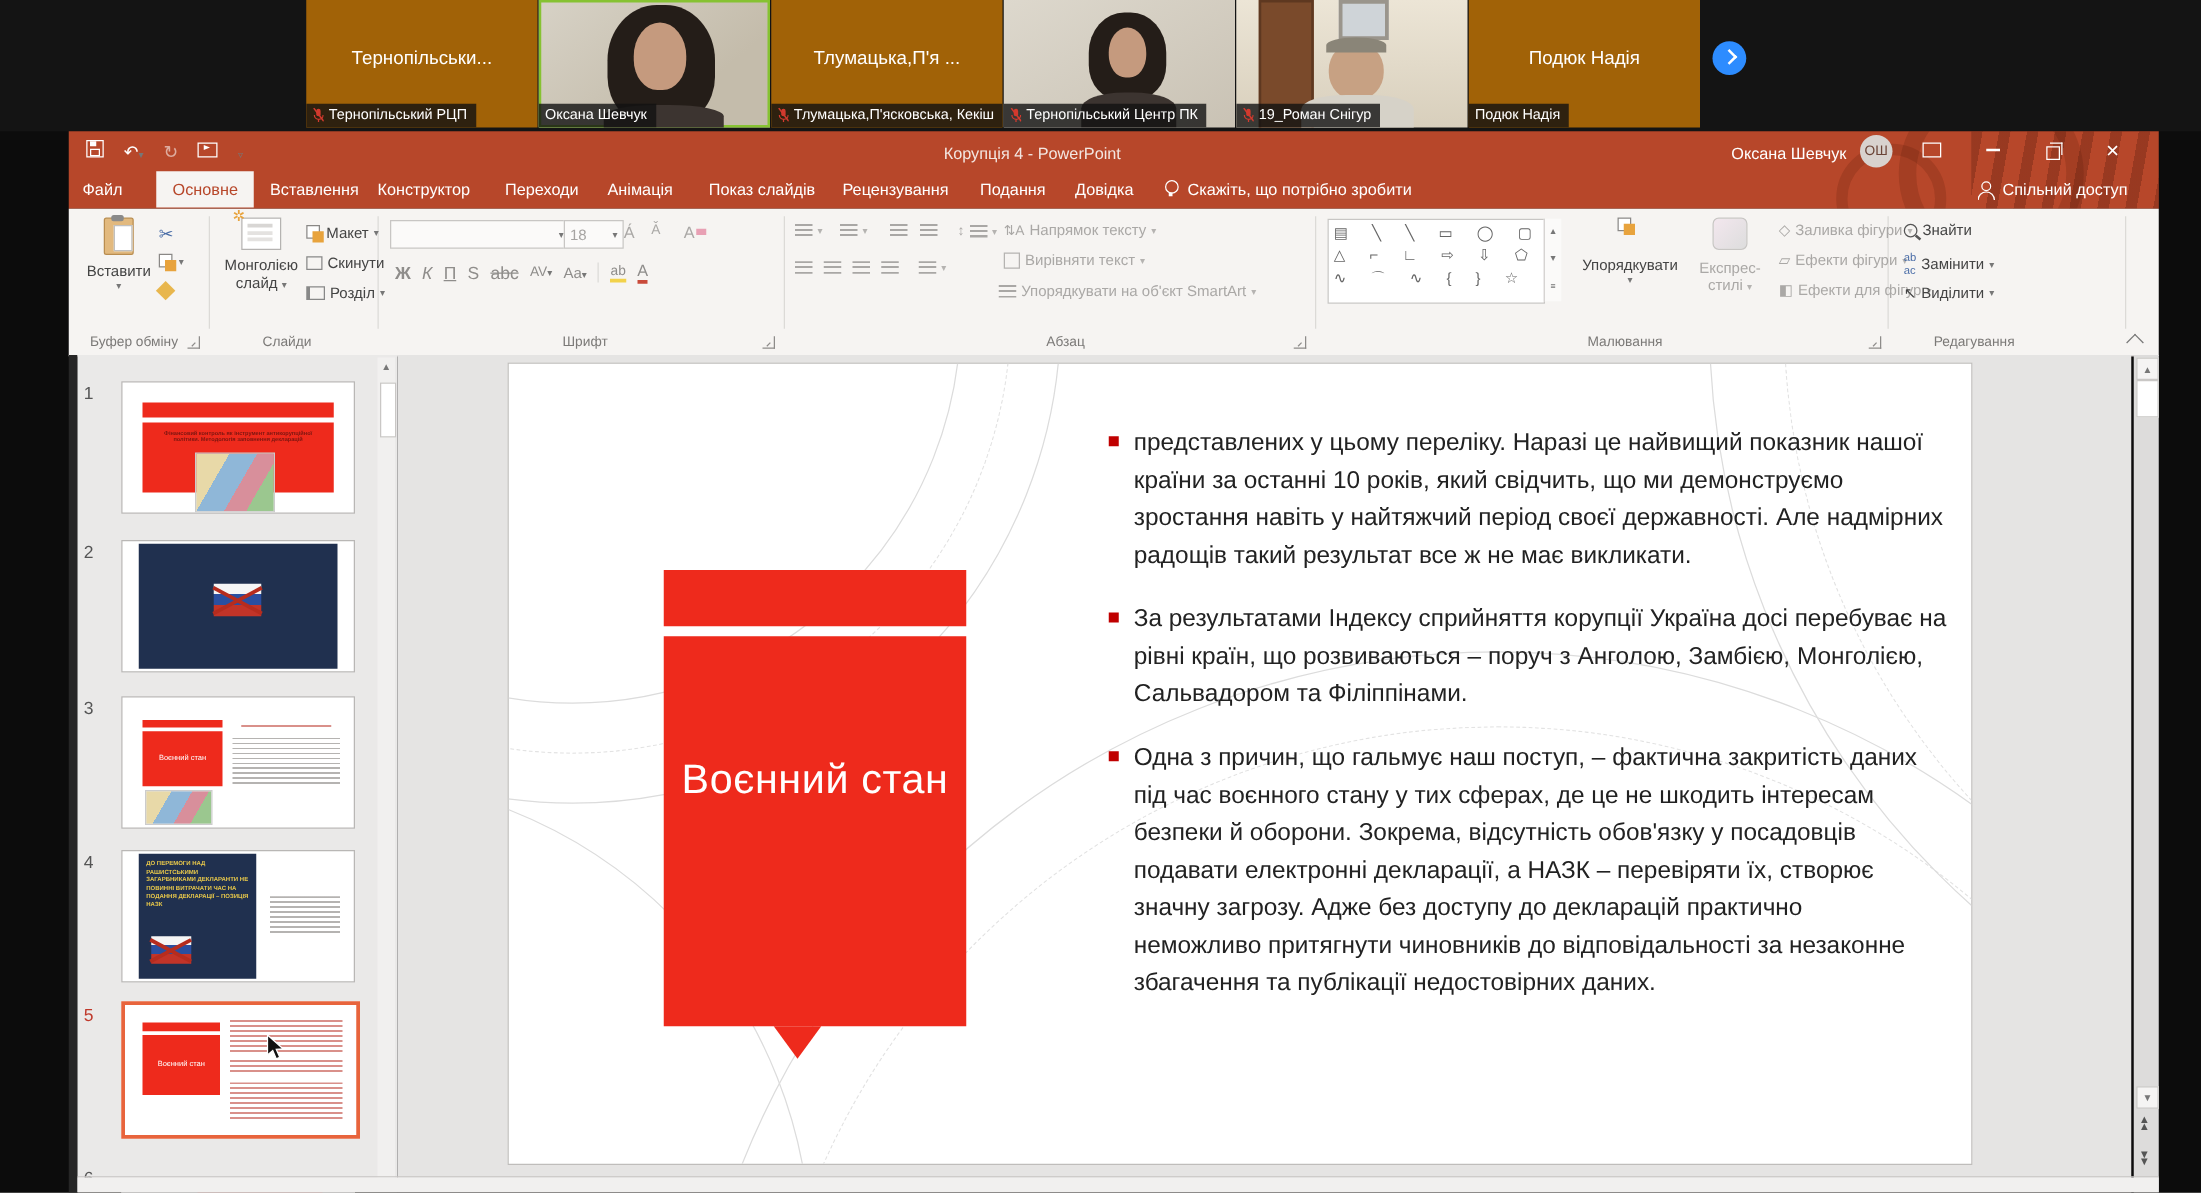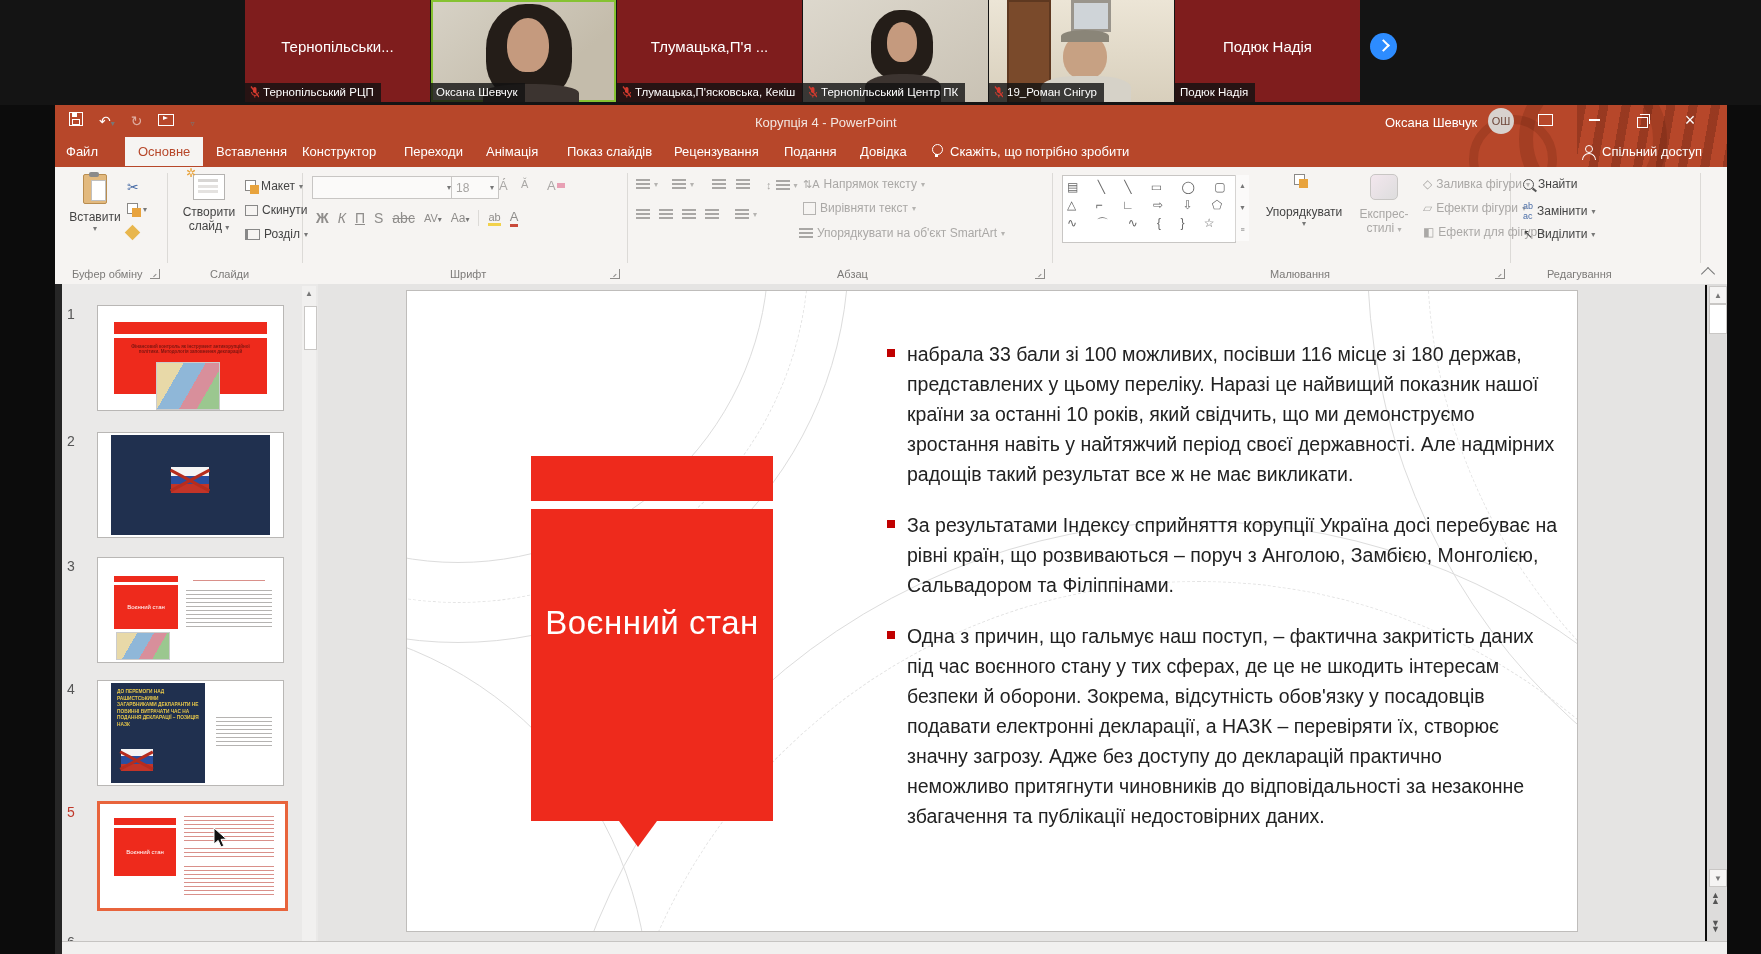--- a/index.html
+++ b/index.html
@@ -1,21 +1,21 @@
 <!DOCTYPE html>
 <html><head>
 <meta charset="utf-8">
 <style>
   html,body{margin:0;padding:0;background:#0c0c0c;}
   body{width:1761px;height:954px;position:relative;overflow:hidden;
        font-family:"Liberation Sans",sans-serif;-webkit-font-smoothing:antialiased;}
   .abs{position:absolute;}
   
   .zstrip{left:0;top:0;width:1761px;height:105px;background:#141414;}
-  .tile{top:0;width:185px;height:102px;background:#7f1d1d;overflow:hidden;}
+  .tile{top:0;width:185px;height:102px;background:#a16207;overflow:hidden;}
   .tile-center{position:absolute;left:0;right:0;top:38px;text-align:center;color:#fff;font-size:15px;}
   .plabel{position:absolute;left:0;bottom:0;max-width:100%;background:rgba(18,18,18,.8);color:#fff;
           font-size:11.5px;padding:3px 7px 4px 5px;white-space:nowrap;overflow:hidden;display:flex;align-items:center;gap:4px;}
   .vid2{background:linear-gradient(140deg,#d7d2c6,#c4bcab 70%);}
   .vid4{background:linear-gradient(150deg,#ddd8cd,#c9c2b4);}
   .vid5{background:linear-gradient(#ece5d6,#d8cfbc);}
   .hair{background:#241d18;border-radius:46% 46% 40% 40%;}
   .face{background:#c59a7e;border-radius:50% 50% 45% 45%;}
   .shoulders{background:#3c3430;border-radius:45% 45% 0 0;}
   .active-speaker{outline:2px solid #86c232;outline-offset:-2px;}
@@ -270,21 +270,21 @@
       <span class="car">▾</span>
     </div>
   <div class="rbtn" style="left:72px;top:60px">
       <span style="width:11px;height:11px;background:#e8b64d;display:inline-block;transform:rotate(45deg)"></span>
     </div>
   <div class="glabel" style="left:17px">Буфер обміну</div>
   <div class="launch" style="left:95px"></div>
 
   <div class="bigbtn" style="left:122px;top:7px;width:64px">
     <div class="slidenew"></div>
-    <div style="margin-top:5px">Створити</div>
+    <div style="margin-top:5px">Монголією</div>
     <div><span class="inl">слайд</span> <span class="car">▾</span></div>
   </div>
   <div class="rbtn" style="left:190px;top:12px">
       <span class="arr2" style="width:12px;height:12px"></span>
       <span>Макет</span>
       <span class="car">▾</span>
     </div>
   <div class="rbtn" style="left:190px;top:36px">
       <span style="width:11px;height:9px;border:1px solid #888;display:inline-block"></span>
       <span>Скинути</span>
@@ -508,21 +508,20 @@
     <div class="arc" style="left:-520px;top:330px;width:760px;height:760px"></div>
 
     <div class="titlebar-shape"></div>
     <div class="titlebox-shape">
       <div class="stitle">Воєнний стан</div>
     </div>
     <div class="tail"></div>
 
     <div class="body-text">
       <div class="para">
-        <span>набрала 33 бали зі 100 можливих, посівши 116 місце зі 180 держав,</span>
         <span>представлених у цьому переліку. Наразі це найвищий показник нашої</span>
         <span>країни за останні 10 років, який свідчить, що ми демонструємо</span>
         <span>зростання навіть у найтяжчий період своєї державності. Але надмірних</span>
         <span>радощів такий результат все ж не має викликати.</span>
       </div>
       <div class="para">
         <span>За результатами Індексу сприйняття корупції Україна досі перебуває на</span>
         <span>рівні країн, що розвиваються – поруч з Анголою, Замбією, Монголією,</span>
         <span>Сальвадором та Філіппінами.</span>
       </div>

